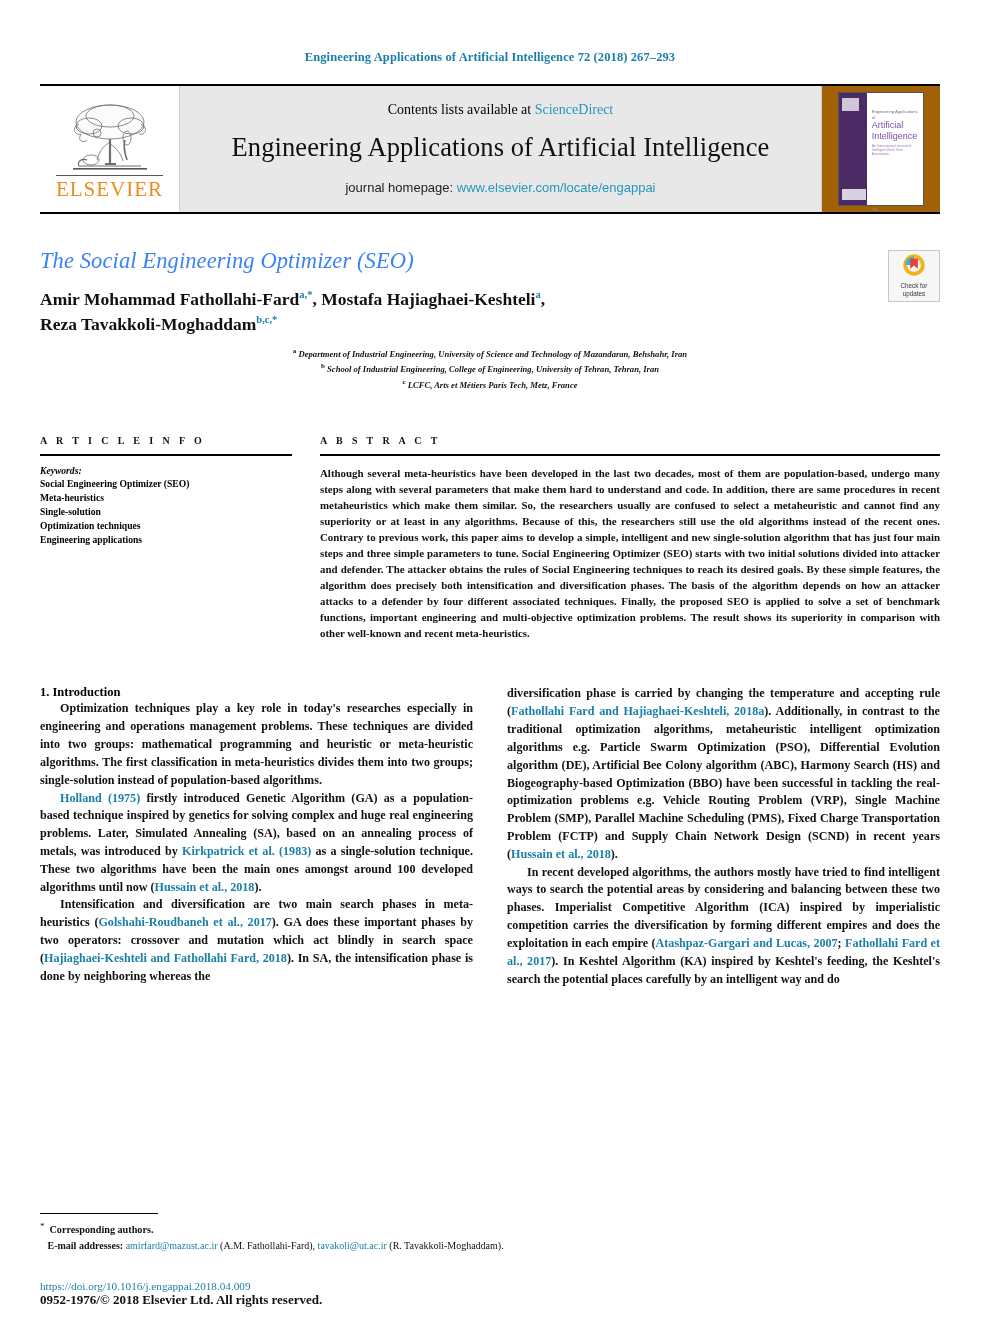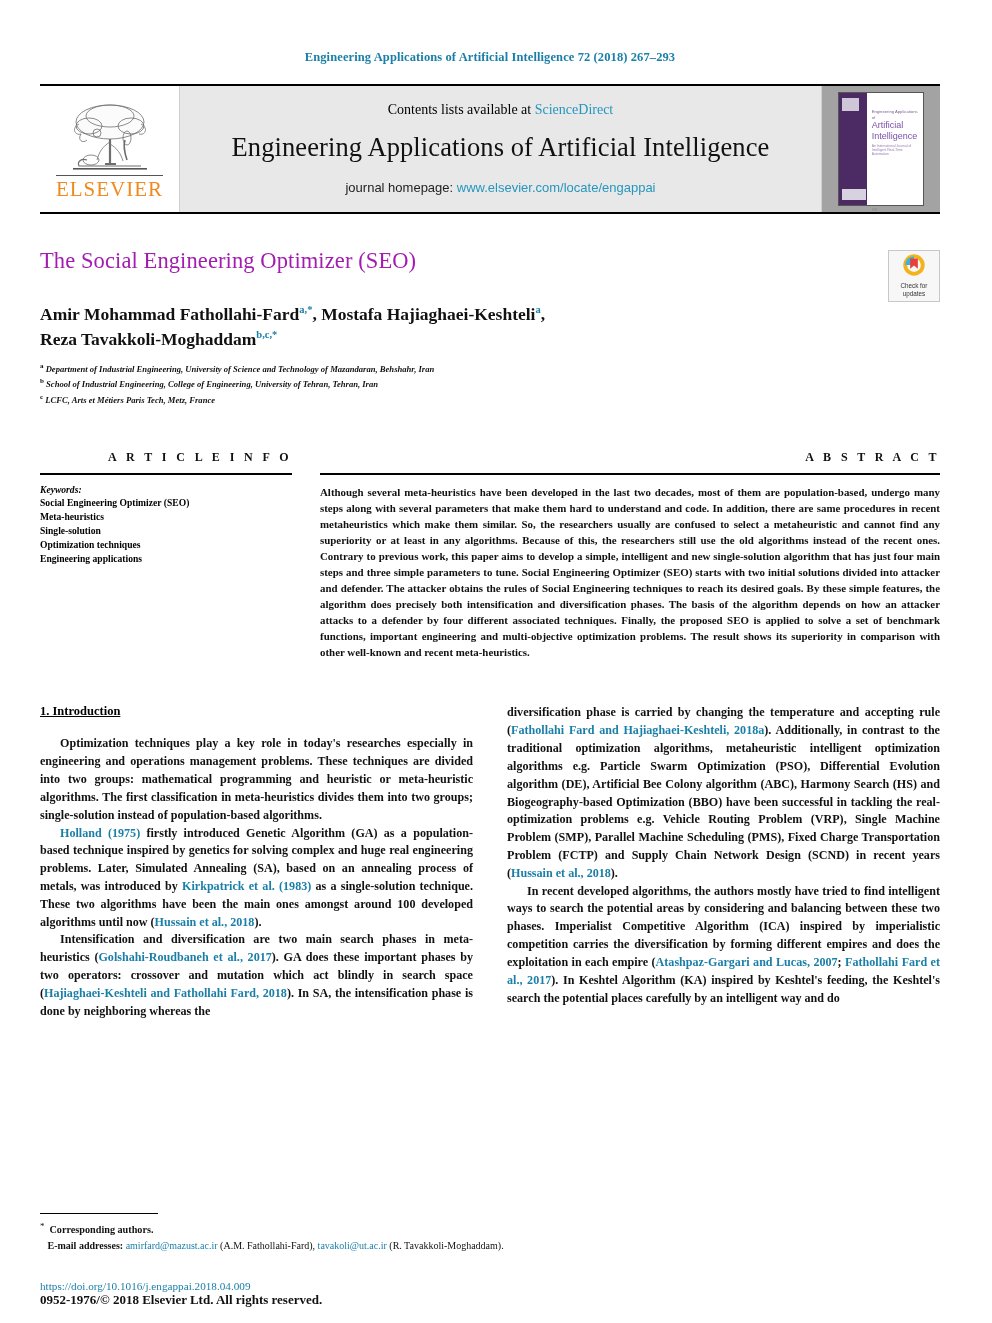--- a/index.html
+++ b/index.html
@@ -89,21 +89,21 @@
   }
   .homepage-line {
     font-size: 13px;
     font-family: "Liberation Sans", sans-serif;
     color: #222;
   }
   .homepage-line .url { color: #2596be; }
   .mast-cover {
     flex: 0 0 118px;
     width: 118px;
-    background: #a3a3a3;
+    background: #a16207;
     display: flex;
     align-items: center;
     justify-content: center;
     border-left: 1px solid #d0d0d0;
   }
   .cover-img {
     width: 84px;
     height: 112px;
     border: 1px solid #555;
     display: flex;
@@ -133,34 +133,35 @@
   }
   .cov-t1 { font-size:4.2px; color:#7b5f95; line-height:1.35; font-family:"Liberation Sans",sans-serif;}
   .cov-t2 { font-size:9px; color:#7b4fa8; line-height:1.05; font-family:"Liberation Sans",sans-serif; margin-top:1px;}
   .cov-t3 { font-size:3.4px; color:#9a7fb3; margin-top:3px; font-family:"Liberation Sans",sans-serif;}
   .cov-bot { font-size:3px; color:#888; margin-top:52px; font-family:"Liberation Sans",sans-serif;}
 
   
   .title-area { margin-top: 34px; position: relative; }
   .paper-title {
     font-size: 22.5px;
-    color: #a21caf;
+    color: #3b82f6;
     letter-spacing: .1px;
-    margin-bottom: 28px;
+    margin-bottom: 13px;
+    font-style: italic;
   }
   .authors {
     font-size: 17.5px;
     font-weight: bold;
     line-height: 1.42;
     color: #111;
     max-width: 700px;
   }
   .authors sup { color:#1a7fa8; font-size: 10.5px; font-weight: bold; }
   .authors .star { color:#1a7fa8; }
-  .affils { margin-top: 9px; }
+  .affils { margin-top: 9px; text-align: center; }
   .affil {
     font-size: 8.6px;
     font-style: italic;
     font-weight: bold;
     line-height: 1.62;
     color: #111;
   }
   .affil sup { font-style: normal; font-size: 7px; }
 
   .crossmark {
@@ -187,26 +188,25 @@
 
   
   .info-abstract {
     margin-top: 42px;
     display: flex;
     gap: 28px;
   }
   .col-info { flex: 0 0 252px; width: 252px; }
   .col-abstract { flex: 1 1 auto; }
   .sec-head {
-    font-size: 12px;
+    font-size: 10px;
     font-weight: bold;
     letter-spacing: 3.4px;
     color: #111;
     font-family: "Liberation Serif", serif;
-    text-align: right;
   }
   .rule-thick { border-bottom: 2px solid #000; margin-top: 8px; }
   .kw-block { margin-top: 9px; }
   .kw-title {
     font-size: 9.6px; font-style: italic; font-weight: bold;
     margin-bottom: 1px;
   }
   .kw { font-size: 9.6px; font-weight: bold; line-height: 1.46; }
   .abstract-text {
     margin-top: 9px;
@@ -220,22 +220,20 @@
   
   .body-cols {
     margin-top: 44px;
     display: flex;
     gap: 34px;
   }
   .bcol { flex: 1 1 0; width: 0; }
   .sec-title {
     font-size: 12.5px;
     font-weight: bold;
-    margin-bottom: 16px;
-    text-decoration: underline;
   }
   .para {
     font-size: 12.1px;
     font-weight: bold;
     line-height: 1.475;
     text-align: justify;
     text-indent: 20px;
     margin: 0 0 0 0;
     color: #111;
     -webkit-hyphens: auto;

